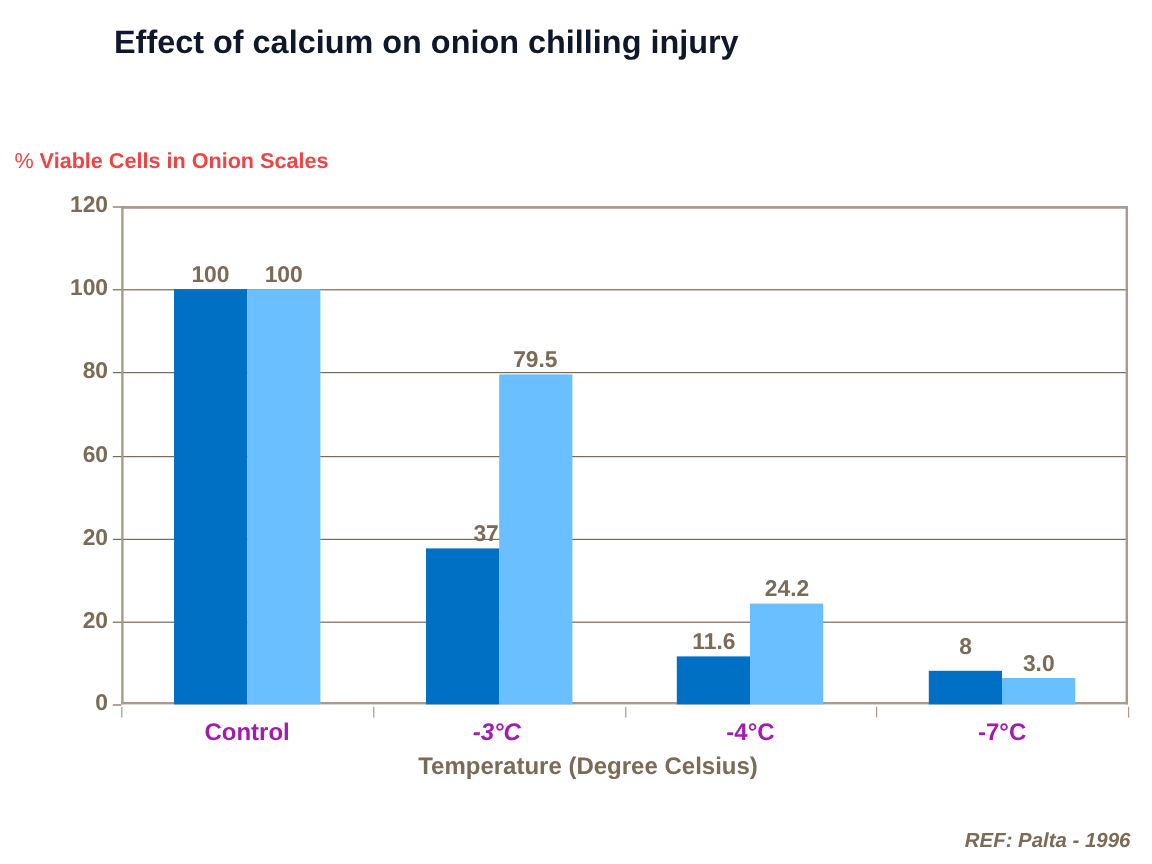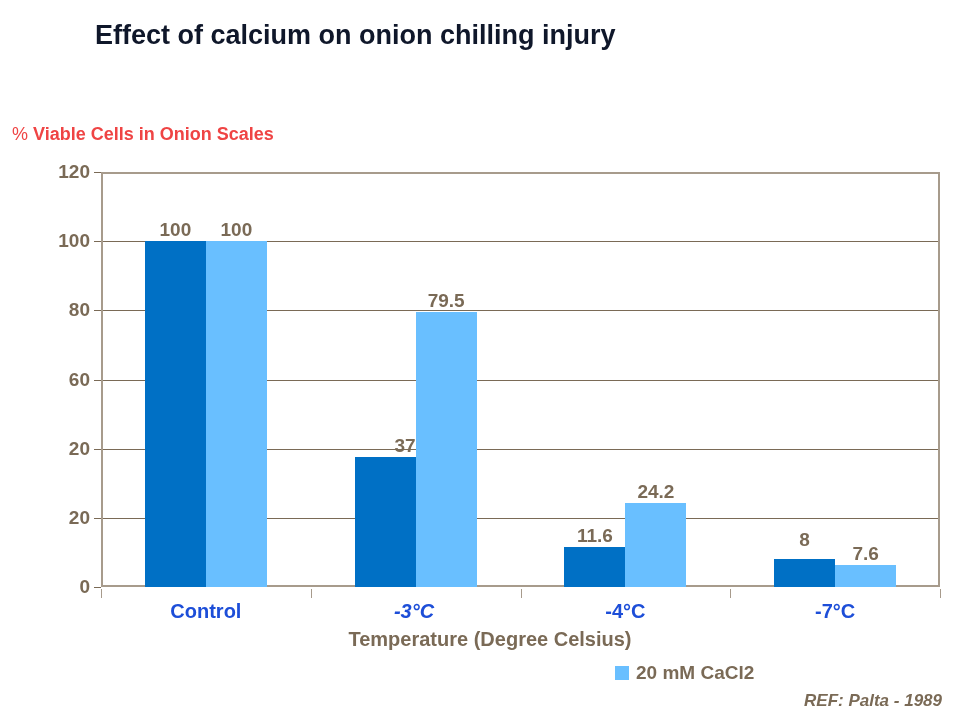--- a/index.html
+++ b/index.html
@@ -135,21 +135,21 @@
     white-space: nowrap;
     transform: translateX(-50%);
   }
 
   
   .xlabel {
     position: absolute;
     top: 600px;
     font-size: 20px;
     font-weight: bold;
-    color: #1d4ed8;
+    color: #a21caf;
     text-align: center;
     white-space: nowrap;
     transform: translateX(-50%);
   }
 
   #x-axis-title {
     position: absolute;
     top: 628px;
     left: 0;
     width: 960px;
@@ -240,41 +240,37 @@
       <div class="bar-label" style="left: 300px; top: 262.967px; margin-left: 12px;">37.6</div>
       <div class="bar s1" style="left: 314.625px; width: 61px; height: 274.938px;"></div>
       <div class="bar-label" style="left: 345.125px; top: 118.062px;">79.5</div>
       <div class="bar s0" style="left: 463.375px; width: 61px; height: 40.1167px;"></div>
       <div class="bar-label" style="left: 493.875px; top: 352.883px;">11.6</div>
       <div class="bar s1" style="left: 524.375px; width: 61px; height: 83.6917px;"></div>
       <div class="bar-label" style="left: 554.875px; top: 309.308px;">24.2</div>
       <div class="bar s0" style="left: 673.125px; width: 61px; height: 27.6667px;"></div>
       <div class="bar-label" style="left: 703.625px; top: 357.333px;">8</div>
       <div class="bar s1" style="left: 734.125px; width: 61px; height: 21.7875px;"></div>
-      <div class="bar-label" style="left: 764.625px; top: 371.212px;">7.6</div>
+      <div class="bar-label" style="left: 764.625px; top: 371.212px;">3.0</div>
     </div>
   <div id="plot-frame"></div>
 
   <div id="x-labels">
       <div class="xlabel" style="left: 205.875px;">Control</div>
       <div class="xlabel" style="left: 414px; font-style: italic;">-3°C</div>
       <div class="xlabel" style="left: 625.375px;">-4°C</div>
       <div class="xlabel" style="left: 835.125px;">-7°C</div>
     </div>
 
   <div id="x-axis-title">Temperature (Degree Celsius)</div>
 
   <div id="legend">
-    <div class="legend-item" id="legend-item-1">
-      <span class="legend-swatch s1"></span>
-      <span class="legend-text">20 mM CaCl2</span>
-    </div>
   </div>
 
-  <div id="footer-ref">REF: Palta - 1989</div>
+  <div id="footer-ref">REF: Palta - 1996</div>
 
 <div class="ytick" style="top: 587px;"></div>
     <div class="ytick" style="top: 517.833px;"></div>
     <div class="ytick" style="top: 448.667px;"></div>
     <div class="ytick" style="top: 379.5px;"></div>
     <div class="ytick" style="top: 310.333px;"></div>
     <div class="ytick" style="top: 241.167px;"></div>
     <div class="ytick" style="top: 172px;"></div>
     <div class="cat-sep" style="left: 101px;"></div>
     <div class="cat-sep" style="left: 310.75px;"></div>

